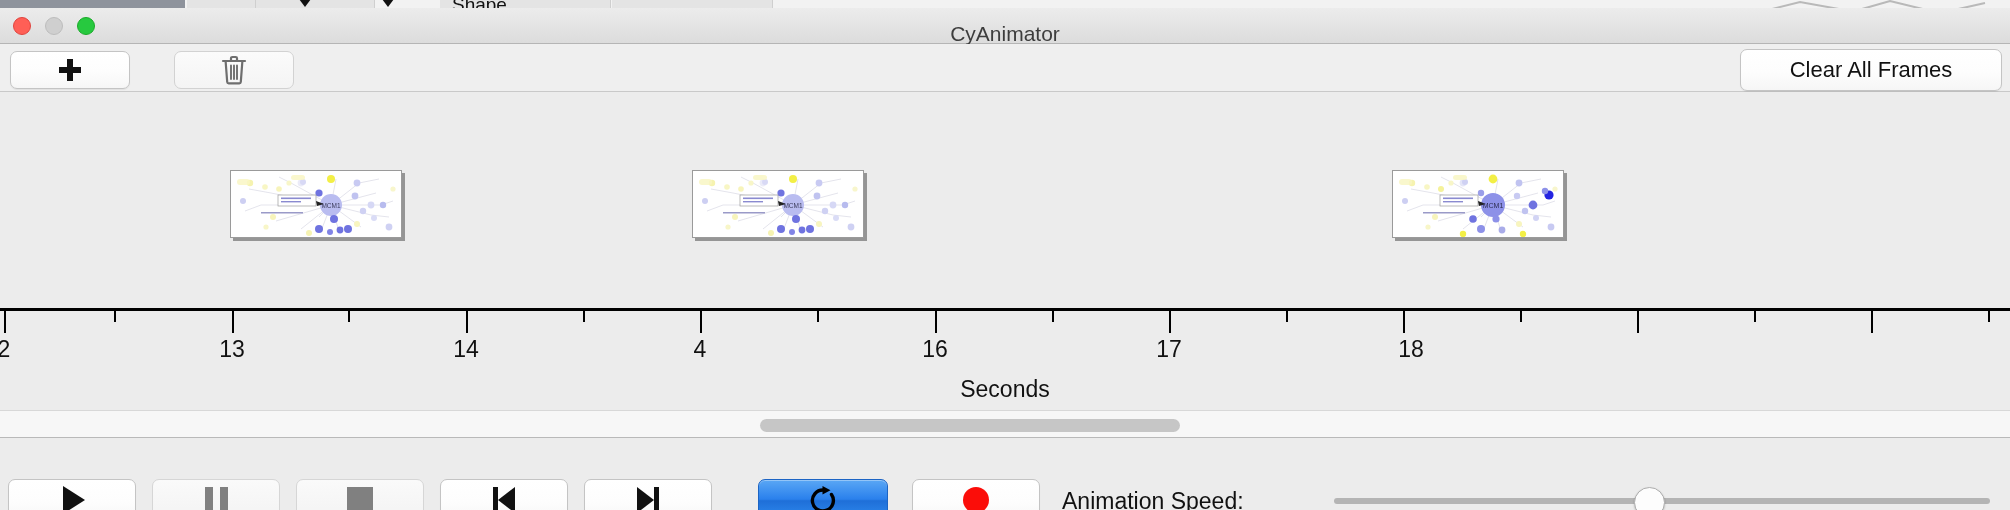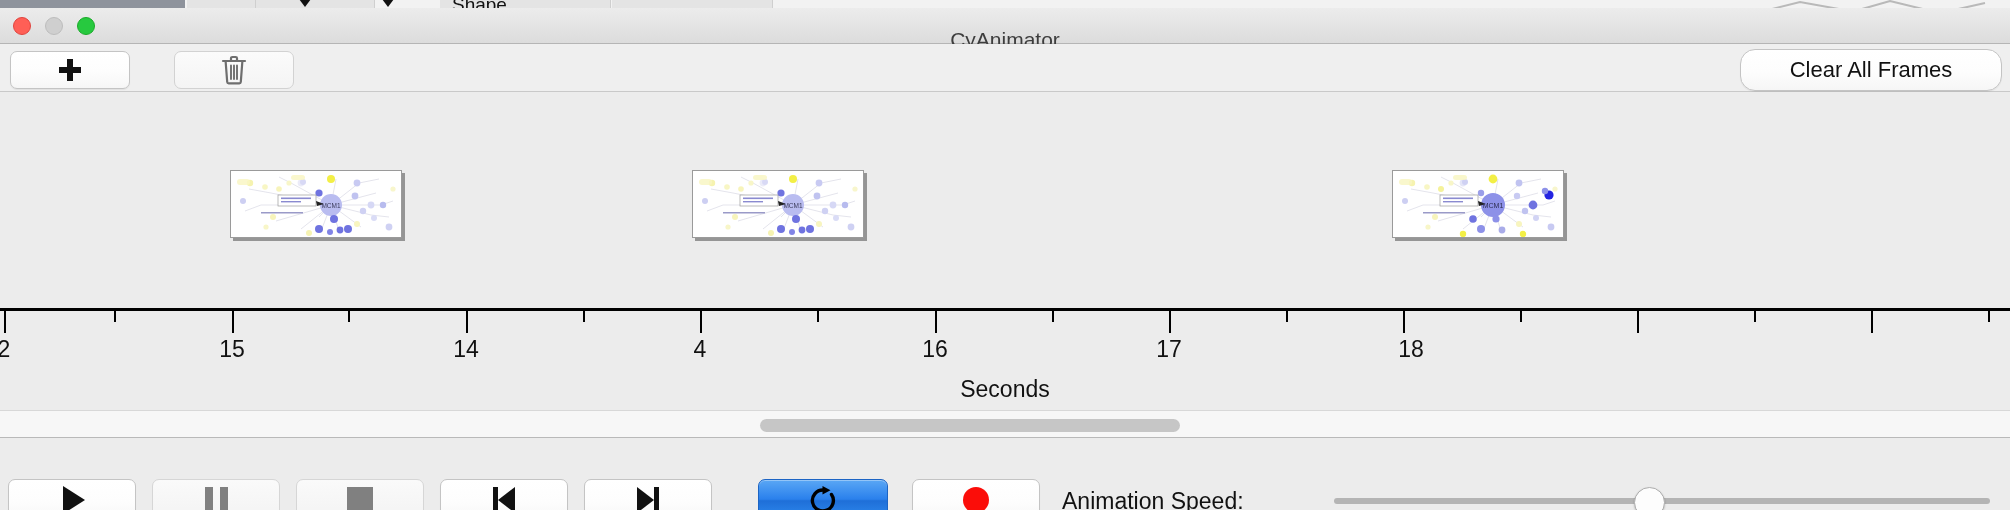--- a/index.html
+++ b/index.html
@@ -84,21 +84,21 @@
     width: 18px; height: 18px;
     border-radius: 50%;
     box-sizing: border-box;
   }
   .traffic.close  { left: 13px;  background: #ff5f56; border: 1px solid #e0443e; }
   .traffic.min    { left: 45px;  background: #cfcfcf; border: 1px solid #bdbdbd; }
   .traffic.max    { left: 77px;  background: #27c93f; border: 1px solid #1aab29; }
 
   .win-title {
     position: absolute;
-    left: 0; top: 20px;
+    left: 0; top: 14px;
     width: 2010px;
     text-align: center;
     font-size: 21px;
     color: #3d3d3d;
     font-family: "Liberation Sans", sans-serif;
   }
 
   
   .toolbar {
     position: absolute;
@@ -122,21 +122,21 @@
     cursor: default;
     user-select: none;
   }
   .btn.flat {
     background: linear-gradient(to bottom, #fbfbfb 0%, #f4f4f4 100%);
     border-color: #d2d2d2;
     box-shadow: none;
   }
   .btn-add   { left: 10px;  top: 7px;  width: 120px; height: 38px; }
   .btn-del   { left: 174px; top: 7px;  width: 120px; height: 38px; }
-  .btn-clear { left: 1740px; top: 5px; width: 262px; height: 42px; border-radius: 15px; }
+  .btn-clear { left: 1740px; top: 5px; width: 262px; height: 42px; }
 
   .btn-clear-label {
     font-size: 22px;
     color: #111;
     font-family: "Liberation Sans", sans-serif;
   }
 
   .plus-icon {
     position: relative;
     width: 24px; height: 24px;
@@ -553,21 +553,21 @@
     <div class="tick major" style="left:1169px;"></div>
     <div class="tick minor" style="left:1286px;"></div>
     <div class="tick major" style="left:1403px;"></div>
     <div class="tick minor" style="left:1520px;"></div>
     <div class="tick major" style="left:1637px;"></div>
     <div class="tick minor" style="left:1754px;"></div>
     <div class="tick major" style="left:1871px;"></div>
     <div class="tick minor" style="left:1988px;"></div>
 
     <div class="tick-label" style="left:4px;">2</div>
-    <div class="tick-label" style="left:232px;">15</div>
+    <div class="tick-label" style="left:232px;">13</div>
     <div class="tick-label" style="left:466px;">14</div>
     <div class="tick-label" style="left:700px;">4</div>
     <div class="tick-label" style="left:935px;">16</div>
     <div class="tick-label" style="left:1169px;">17</div>
     <div class="tick-label" style="left:1403px;margin-left:8px;">18</div>
 
     <div class="axis-title">Seconds</div>
   </div>
 
   <div class="hscroll">

